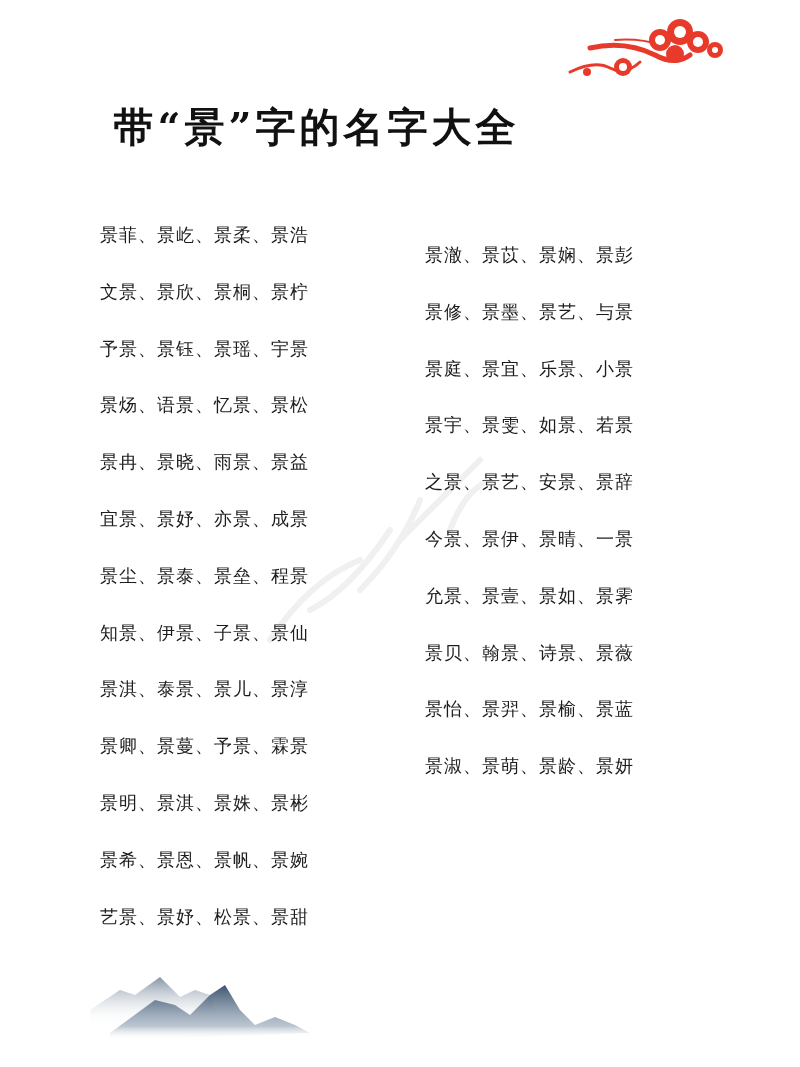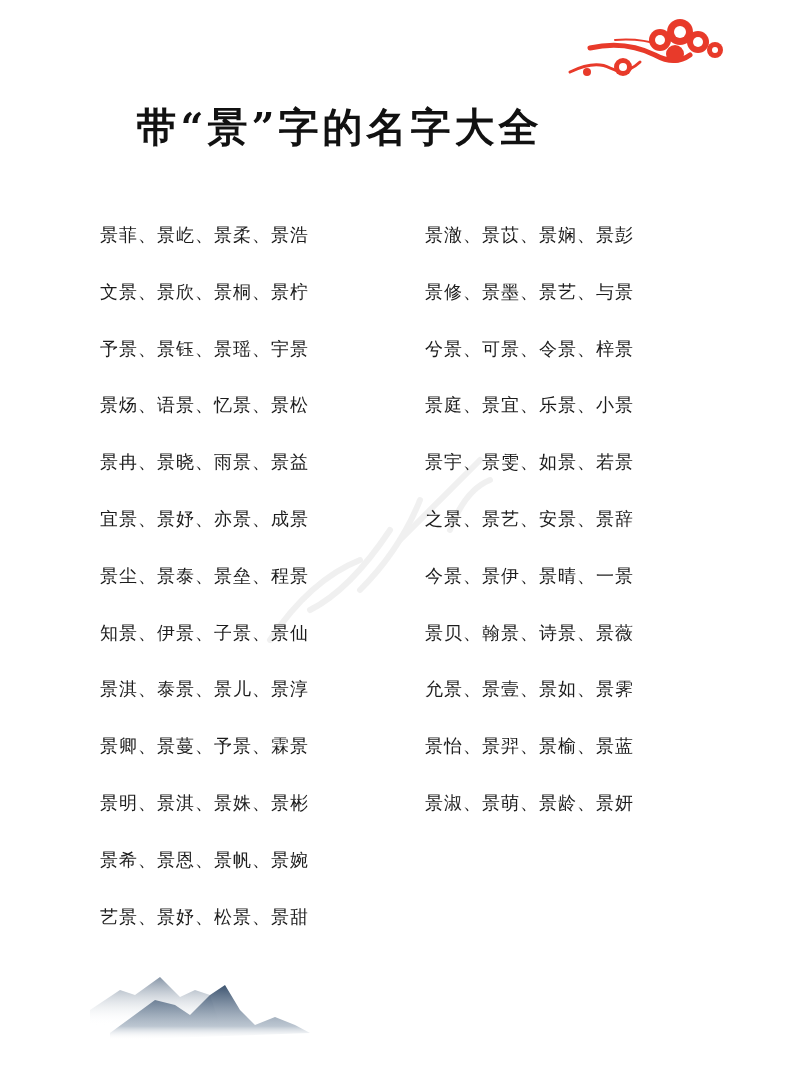--- a/index.html
+++ b/index.html
@@ -26,28 +26,27 @@
       position: absolute;
       left: 0;
       top: 100px;
       width: 633px;
       text-align: center;
       font-size: 40px;
       font-weight: bold;
       letter-spacing: 4px;
       color: #111111;
       font-family: "DejaVu Serif", "Liberation Serif", serif;
-      margin-left: 23px;
     }
     .column {
       position: absolute;
       top: 215px;
     }
     .column.left { left: 100px; }
-    .column.right { left: 425px; }
+    .column.right { left: 425px; margin-top: 20px; }
     .row {
       height: 56.8px;
       line-height: 40px;
       font-size: 18px;
       letter-spacing: 1px;
       white-space: nowrap;
       color: #1c1c1c;
     }
     .watermark {
       position: absolute;
@@ -116,27 +115,26 @@
   <div class="row">景淇、泰景、景儿、景淳</div>
   <div class="row">景卿、景蔓、予景、霖景</div>
   <div class="row">景明、景淇、景姝、景彬</div>
   <div class="row">景希、景恩、景帆、景婉</div>
   <div class="row">艺景、景妤、松景、景甜</div>
 </div>
 
 <div class="column right">
   <div class="row">景澈、景苡、景娴、景彭</div>
   <div class="row">景修、景墨、景艺、与景</div>
-  <div class="row">兮景、可景、令景、梓景</div>
   <div class="row">景庭、景宜、乐景、小景</div>
   <div class="row">景宇、景雯、如景、若景</div>
   <div class="row">之景、景艺、安景、景辞</div>
   <div class="row">今景、景伊、景晴、一景</div>
+  <div class="row">允景、景壹、景如、景霁</div>
   <div class="row">景贝、翰景、诗景、景薇</div>
-  <div class="row">允景、景壹、景如、景霁</div>
   <div class="row">景怡、景羿、景榆、景蓝</div>
   <div class="row">景淑、景萌、景龄、景妍</div>
 </div>
 
 <svg class="mountains" viewBox="0 0 240 95" xmlns="http://www.w3.org/2000/svg">
   <defs>
     <linearGradient id="mfar" x1="0" y1="0" x2="0" y2="1">
       <stop offset="0" stop-color="#6f8196" stop-opacity="0.85"></stop>
       <stop offset="1" stop-color="#ffffff" stop-opacity="0"></stop>
     </linearGradient>

